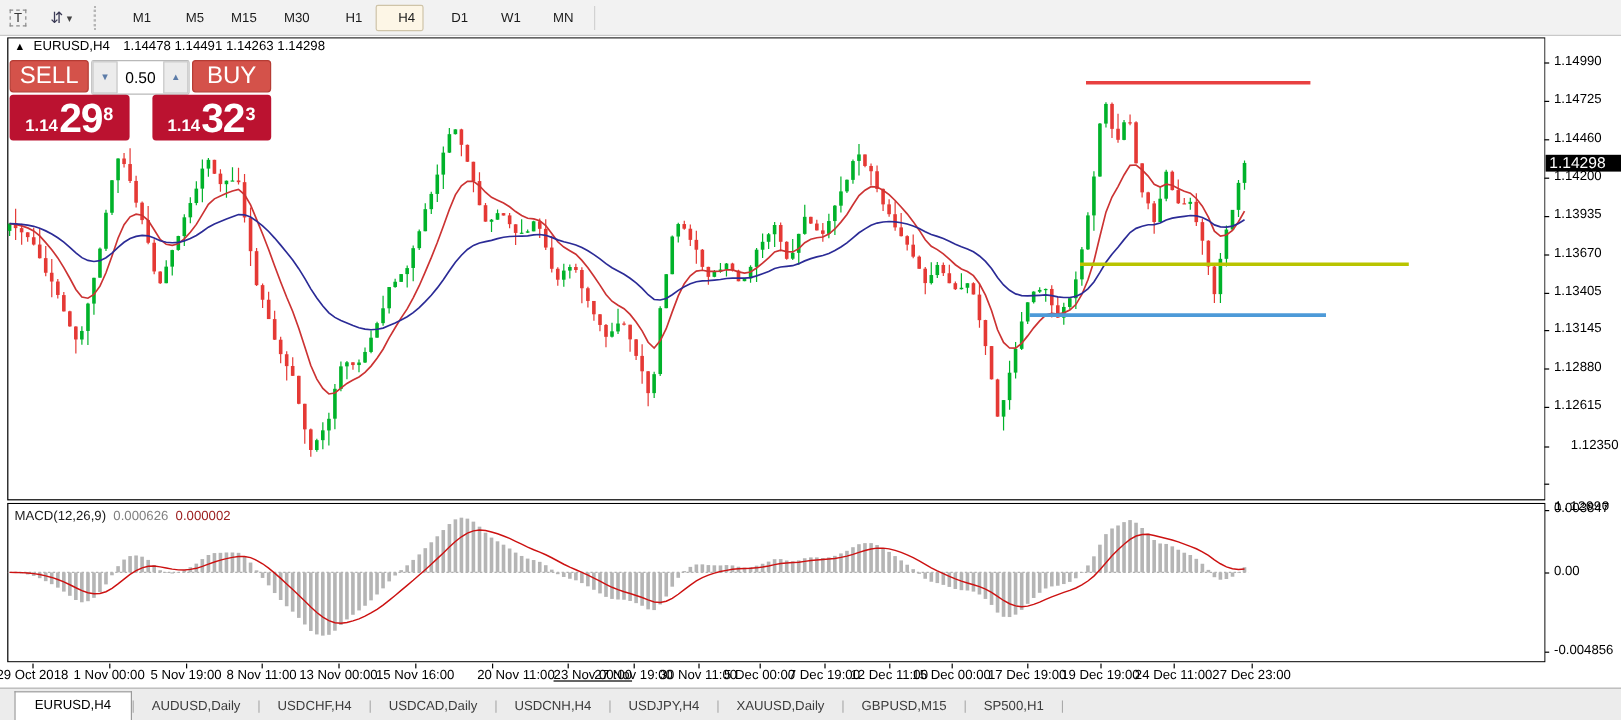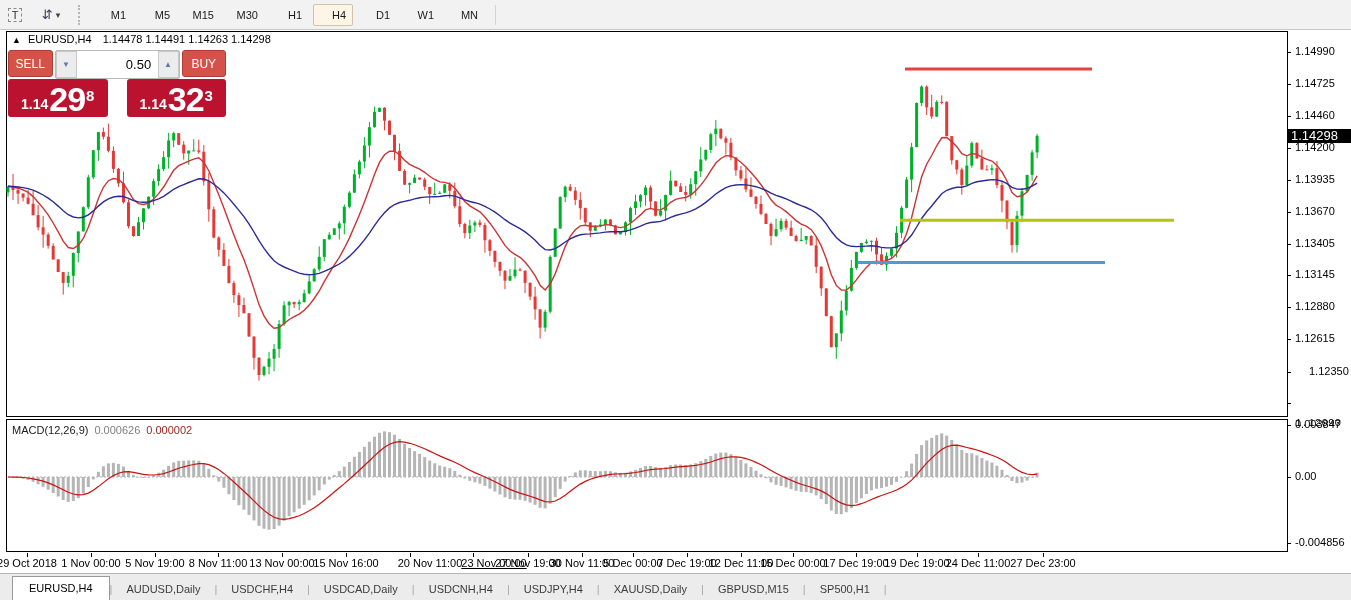--- a/index.html
+++ b/index.html
@@ -23,26 +23,26 @@
   
   #price-svg{position:absolute;left:0;top:31px;}
   #macd-svg{position:absolute;left:0;top:419px;}
   .chart-title{position:absolute;left:12px;top:33px;font-size:11px;color:#000;z-index:5;}
   .chart-title .sym{margin-left:4px;}
   .chart-title .ohlc{margin-left:8px;}
   .chart-title .arr{font-size:9px;}
   
   .trade-panel{position:absolute;left:8px;top:50px;width:218px;z-index:6;}
   .tp-row1{display:flex;height:27px;}
-  .tp-btn{width:66px;background:#d4524a;color:#fff;font-size:12px;display:flex;align-items:center;
+  .tp-btn{width:66px;background:#d4524a;color:#fff;font-size:20px;display:flex;align-items:center;
           justify-content:center;border:1px solid #b53c34;border-radius:3px;}
   .tp-stepper{display:flex;height:27px;margin:0 2px;border:1px solid #b9b9b9;border-radius:2px;background:#fff;}
   .tp-step{width:19px;background:#ececec;display:flex;align-items:center;justify-content:center;
            font-size:8px;color:#5c7ca8;border:1px solid #c9c9c9;}
-  .tp-vol{width:38px;display:flex;align-items:center;justify-content:center;font-size:13px;color:#000;padding-left:43px;}
+  .tp-vol{width:38px;display:flex;align-items:center;justify-content:center;font-size:13px;color:#000;}
   .tp-row2{display:flex;margin-top:2px;height:38px;gap:17px;}
   .tp-price{width:107px;background:#bb1230;color:#fff;border-radius:3px;display:flex;align-items:flex-end;
             justify-content:center;padding-bottom:2px;}
   .tp-price + .tp-price{margin-left:2px;}
   .tp-pre{font-size:14px;font-weight:bold;line-height:22px;}
   .tp-main{font-size:34px;font-weight:bold;line-height:32px;letter-spacing:-1px;margin:0 1px;}
   .tp-sup{font-size:15px;font-weight:bold;line-height:34px;align-self:flex-start;}
   
   .price-axis{position:absolute;left:1288px;top:31px;width:63px;height:521px;background:#fff;font-size:11px;color:#000;}
   .axlabel{position:absolute;left:7px;white-space:nowrap;}

